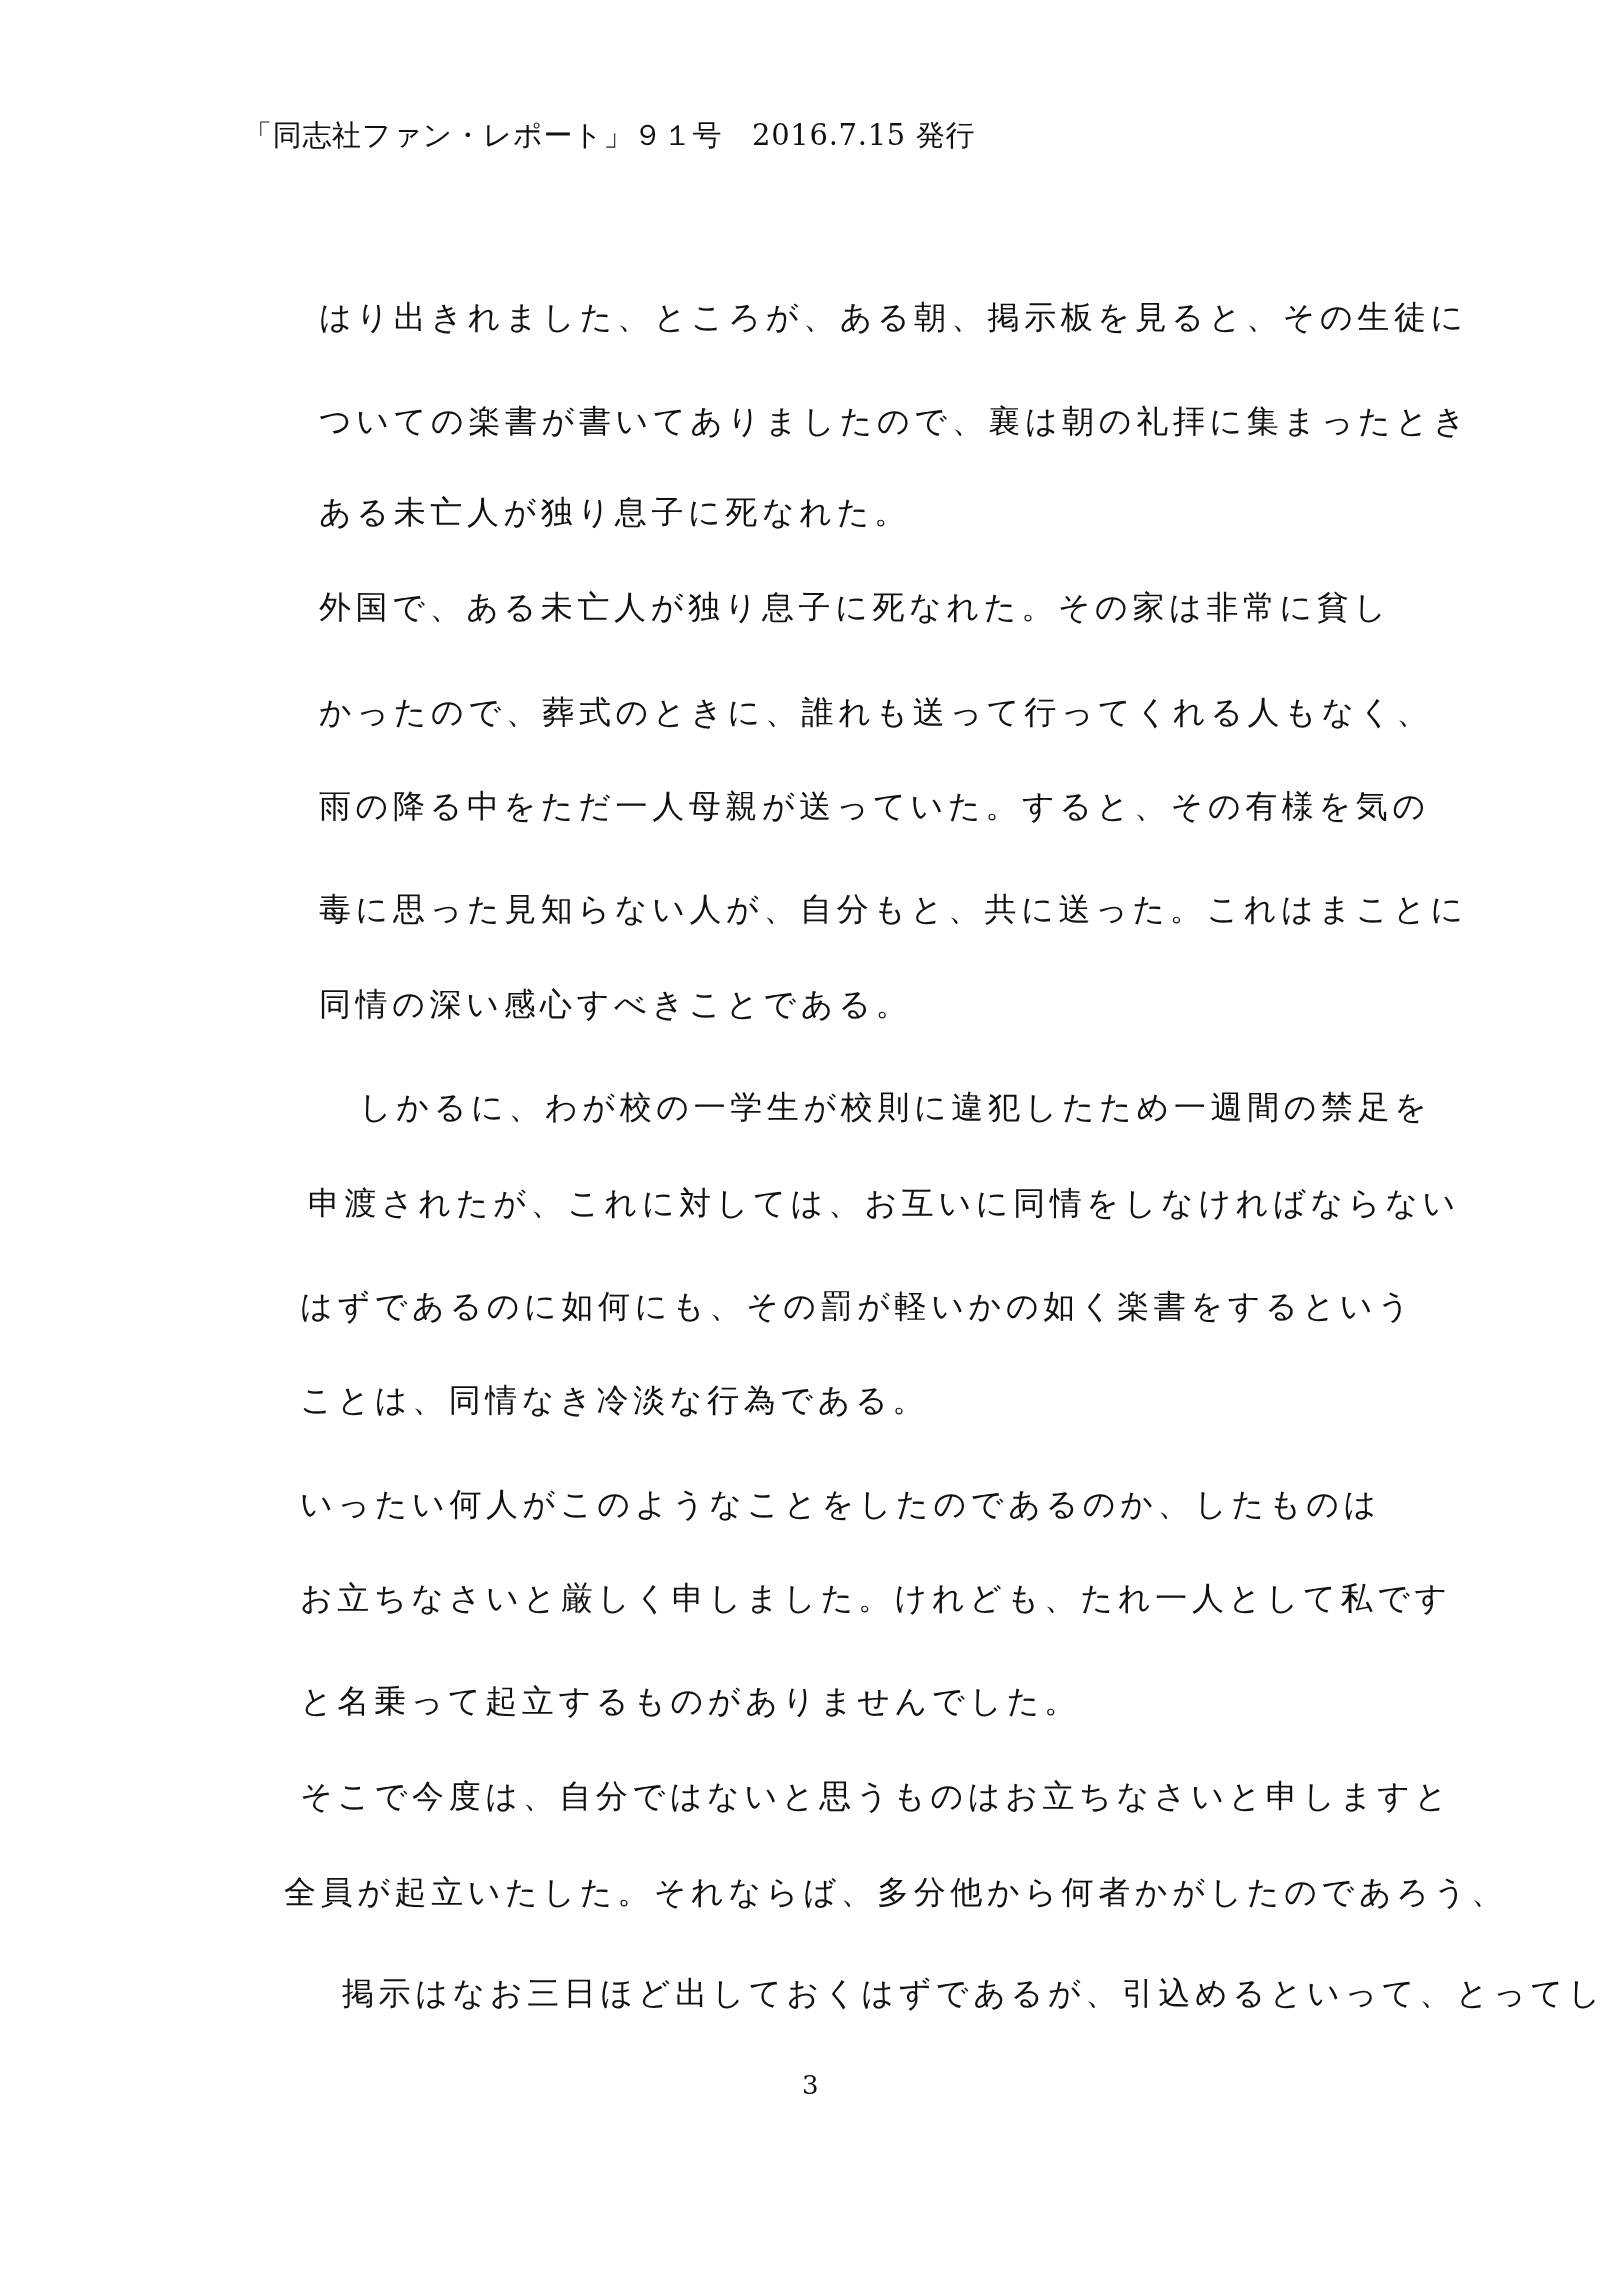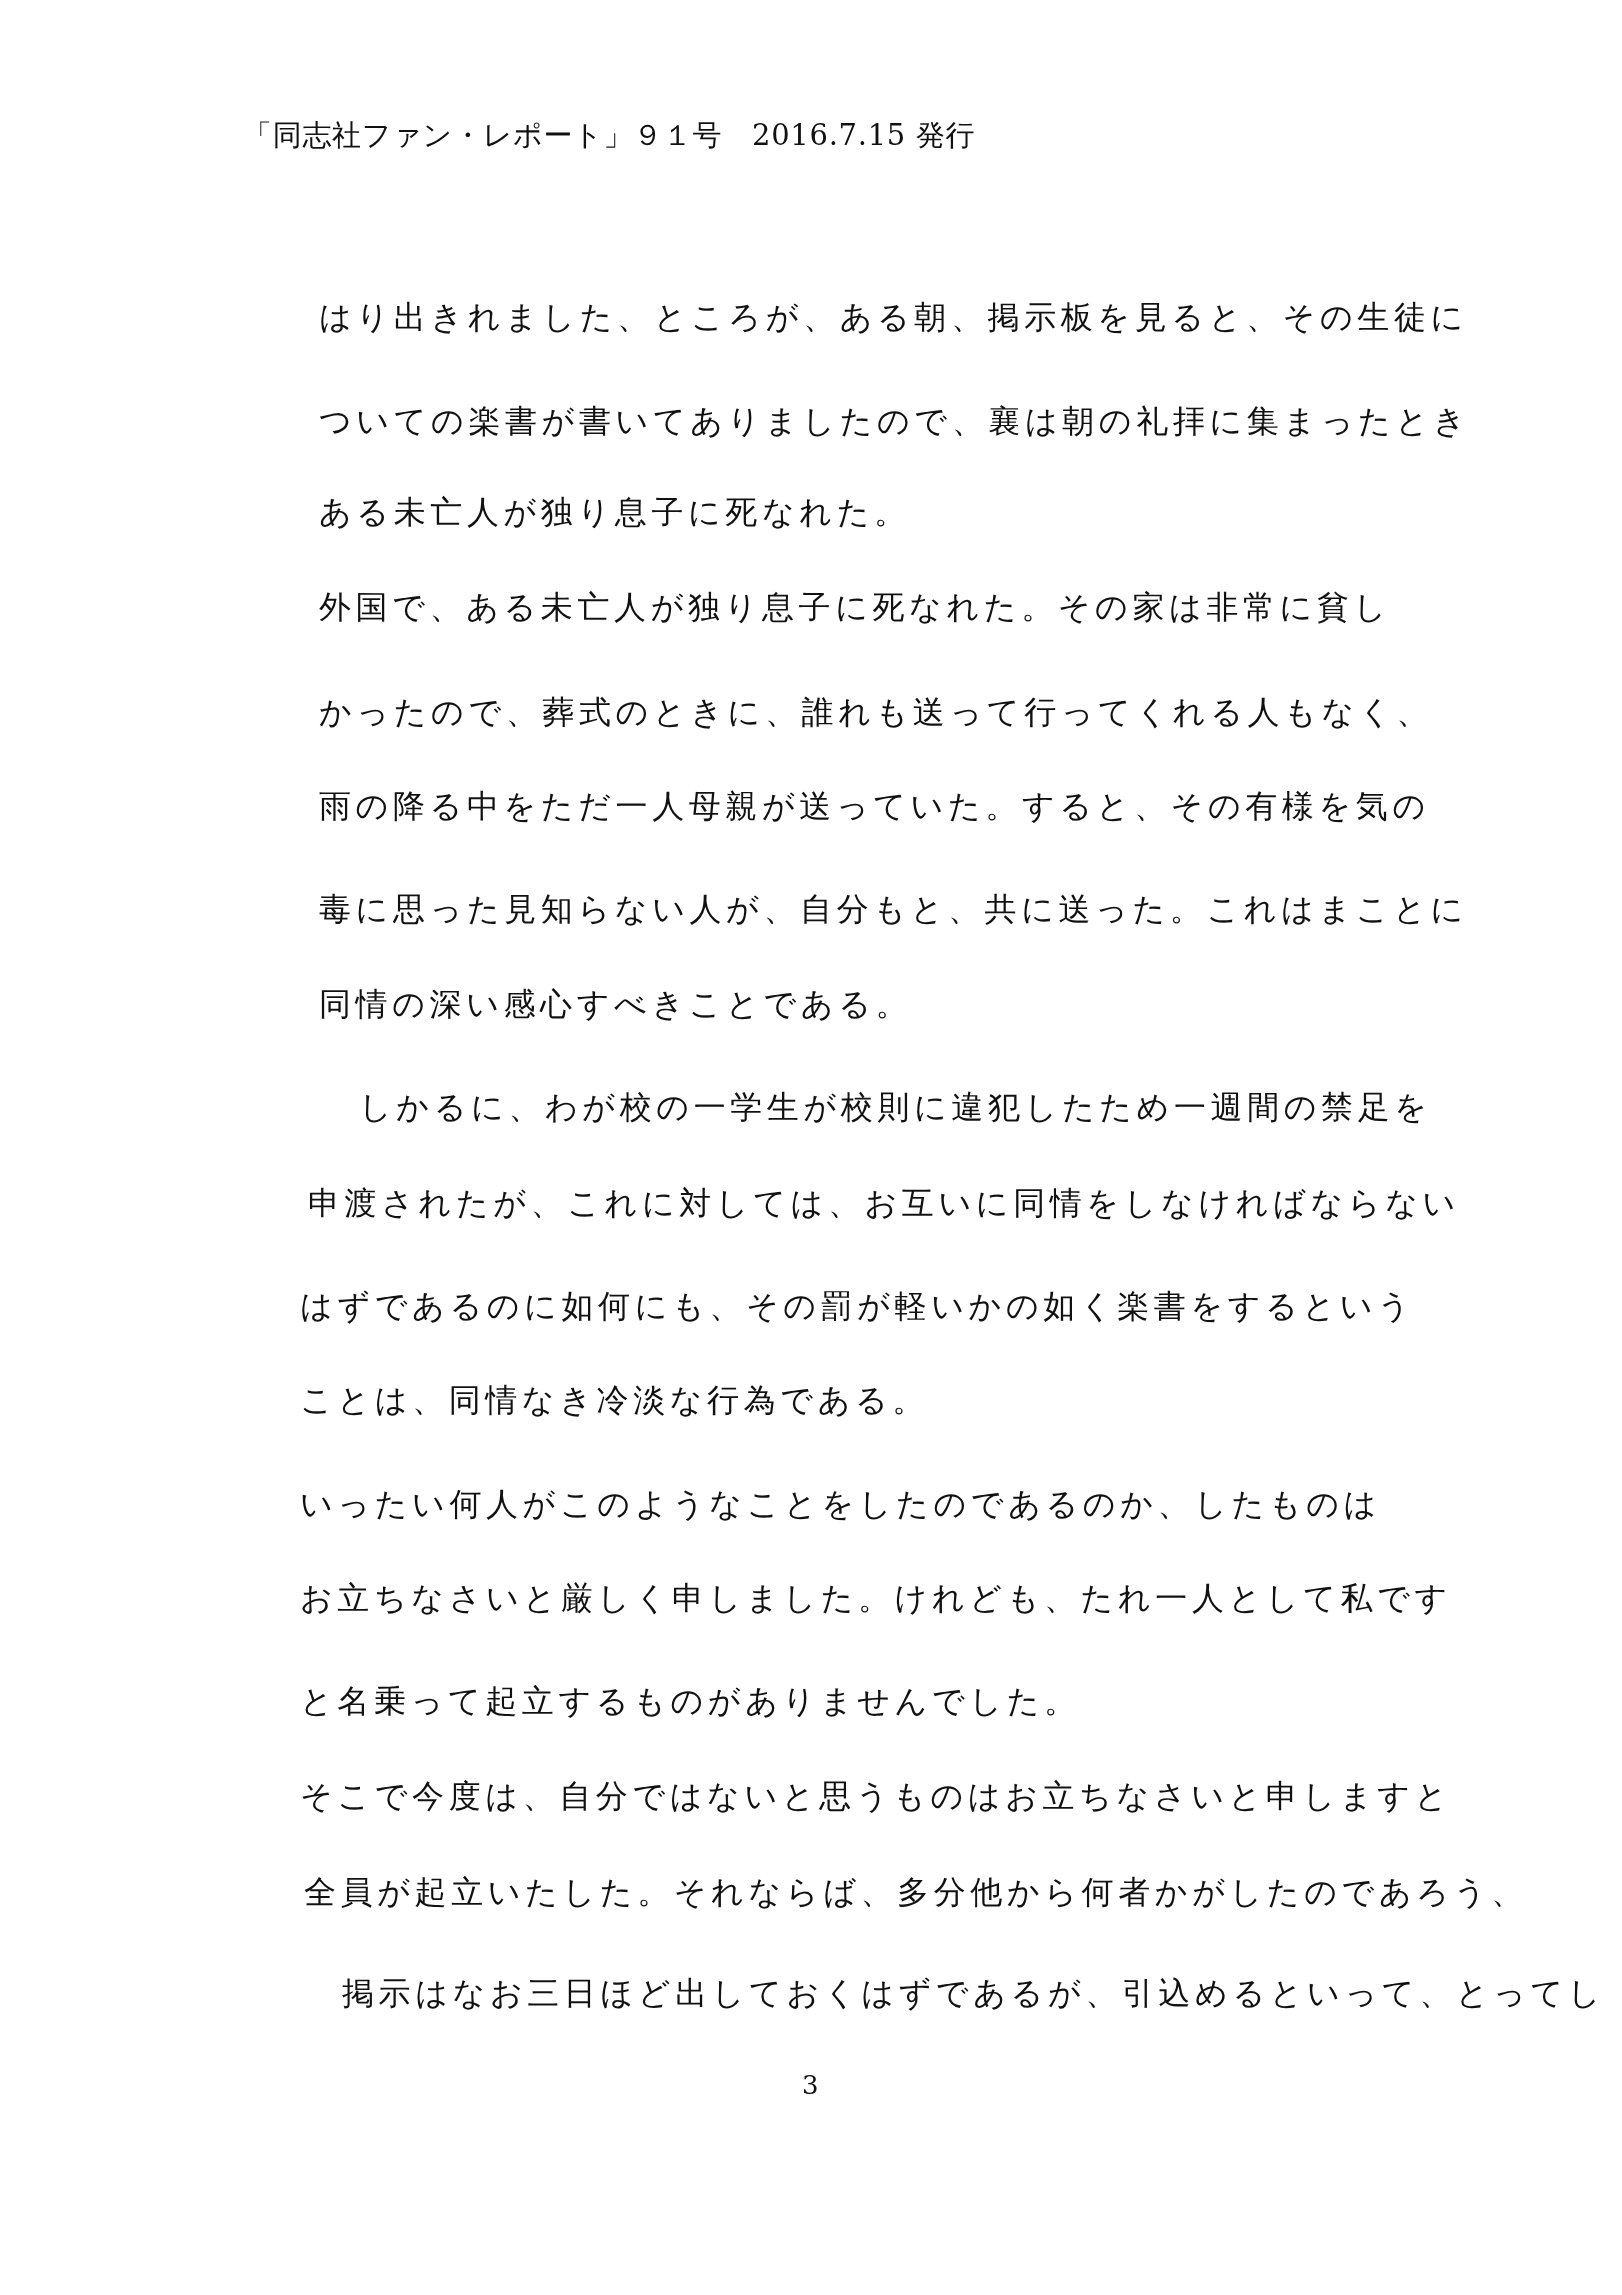--- a/index.html
+++ b/index.html
@@ -71,20 +71,20 @@
     <div class="line" style="left:319px; top:888px;text-align:center;">毒に思った見知らない人が、自分もと、共に送った。これはまことに</div>
     <div class="line" style="left:319px; top:983px;">同情の深い感心すべきことである。</div>
     <div class="line" style="left:359px; top:1086px;">しかるに、わが校の一学生が校則に違犯したため一週間の禁足を</div>
     <div class="line" style="left:308px; top:1182px;">申渡されたが、これに対しては、お互いに同情をしなければならない</div>
     <div class="line" style="left:300px; top:1285px;">はずであるのに如何にも、その罰が軽いかの如く楽書をするという</div>
     <div class="line" style="left:300px; top:1379px;">ことは、同情なき冷淡な行為である。</div>
     <div class="line" style="left:300px; top:1483px;">いったい何人がこのようなことをしたのであるのか、したものは</div>
     <div class="line" style="left:300px; top:1577px;">お立ちなさいと厳しく申しました。けれども、たれ一人として私です</div>
     <div class="line" style="left:300px; top:1680px;">と名乗って起立するものがありませんでした。</div>
     <div class="line" style="left:300px; top:1775px;">そこで今度は、自分ではないと思うものはお立ちなさいと申しますと</div>
-    <div class="line" style="left:304px; top:1871px;">全員が起立いたした。それならば、多分他から何者かがしたのであろう、</div>
+    <div class="line" style="left:284px; top:1871px;">全員が起立いたした。それならば、多分他から何者かがしたのであろう、</div>
     <div class="line" style="left:308px; top:1972px;margin-left:34px;">掲示はなお三日ほど出しておくはずであるが、引込めるといって、とってし</div>
   </div>
 
   <div class="page-number">3</div>
 
 </div>
 
 
 </body></html>

